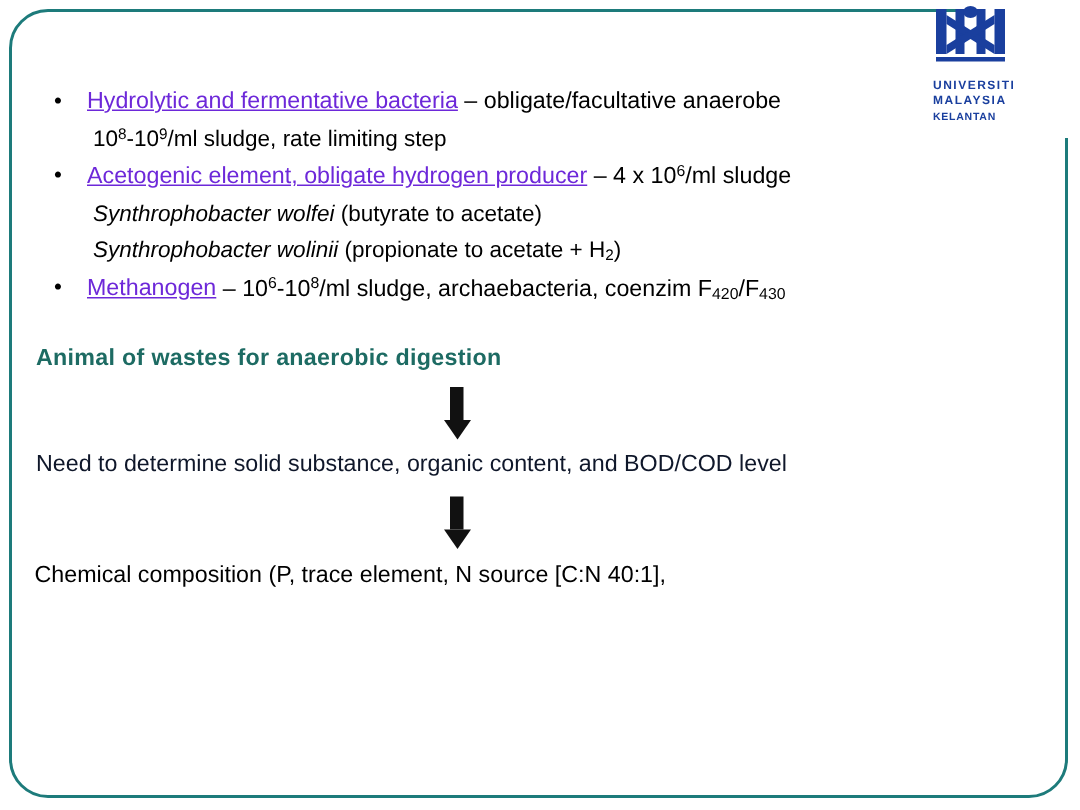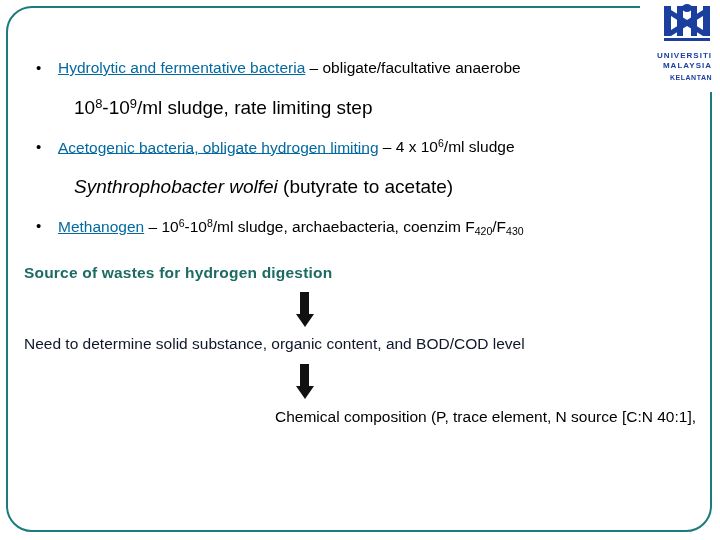--- a/index.html
+++ b/index.html
@@ -35,25 +35,25 @@
   .frame-break {
     position: absolute;
     right: 0px;
     top: 0px;
     width: 80px;
     height: 92px;
     background: #ffffff;
   }
   .logo {
     position: absolute;
-    right: 8px;
+    right: 24px;
     top: 4px;
     width: 74px;
     height: 84px;
-    text-align: right;
+    text-align: left;
   }
   .logo .crest {
     color: #1a3f9e;
     line-height: 1;
   }
   .logo .logo-text {
     font-size: 8px;
     font-weight: bold;
     color: #1a3f9e;
     letter-spacing: 1px;
@@ -87,38 +87,38 @@
     line-height: 1.35;
   }
   ul.bullets > li .dot {
     position: absolute;
     left: 12px;
     top: 0px;
     font-size: 15px;
     color: #000;
   }
   .blue-u {
-    color: #0369a1;
+    color: #6d28d9;
     text-decoration: underline;
   }
   .italic {
     font-style: italic;
   }
   .sub {
     font-size: 0.68em;
     vertical-align: -0.25em;
   }
   .sup {
     font-size: 0.68em;
     vertical-align: 0.45em;
   }
   .sub-lines {
-    margin: 16px;
+    margin: 4px;
     padding: 0 0 0 34px;
-    font-size: 19px;
+    font-size: 15px;
     line-height: 1.35;
   }
   h2.section-title {
     margin: 26px 0 0 0;
     font-size: 15.5px;
     font-weight: bold;
     color: #1d6b63;
     letter-spacing: 0.2px;
   }
   ol.num-list {
@@ -162,21 +162,20 @@
     color: #0f172a;
     line-height: 1.35;
   }
   .final-block {
     margin-top: 2px;
     font-size: 15.5px;
     line-height: 1.4;
   }
   .final-block .l1 {
     margin-left: -1px;
-    text-align: right;
   }
   .final-block .l2 {
     text-align: center;
     padding-left: 30px;
   }
 </style>
 </head>
 <body>
 
 <div id="slide">
@@ -207,30 +206,31 @@
   <div class="content">
 
     <ul class="bullets">
       <li>
         <span class="dot">•</span>
         <span class="blue-u">Hydrolytic and fermentative bacteria</span><span> – obligate/facultative anaerobe</span>
         <div class="sub-lines" style="padding-left:0">10<sup class="sup">8</sup>-10<sup class="sup">9</sup>/ml sludge, rate limiting step</div>
       </li>
       <li>
         <span class="dot">•</span>
-        <span class="blue-u">Acetogenic bacteria, obligate hydrogen limiting</span><span> – 4 x 10<sup class="sup">6</sup>/ml sludge</span>
+        <span class="blue-u">Acetogenic element, obligate hydrogen producer</span><span> – 4 x 10<sup class="sup">6</sup>/ml sludge</span>
         <div class="sub-lines" style="padding-left:0"><span class="italic">Synthrophobacter wolfei</span> (butyrate  to acetate)</div>
+        <div class="sub-lines" style="padding-left:0"><span class="italic">Synthrophobacter wolinii</span>  (propionate to acetate + H<sub class="sub">2</sub>)</div>
       </li>
       <li>
         <span class="dot">•</span>
         <span class="blue-u">Methanogen</span><span> – 10<sup class="sup">6</sup>-10<sup class="sup">8</sup>/ml sludge, archaebacteria, coenzim F<sub class="sub">420</sub>/F<sub class="sub">430</sub></span>
       </li>
     </ul>
 
-    <h2 class="section-title">Source of wastes for hydrogen digestion</h2>
+    <h2 class="section-title">Animal of wastes for anaerobic digestion</h2>
 
 
     <div class="arrow-wrap">
       <div class="arrow">
         <div class="shaft"></div>
         <div class="head"></div>
       </div>
     </div>
 
     <p class="flow-line">Need to determine solid substance, organic content, and BOD/COD level</p>

